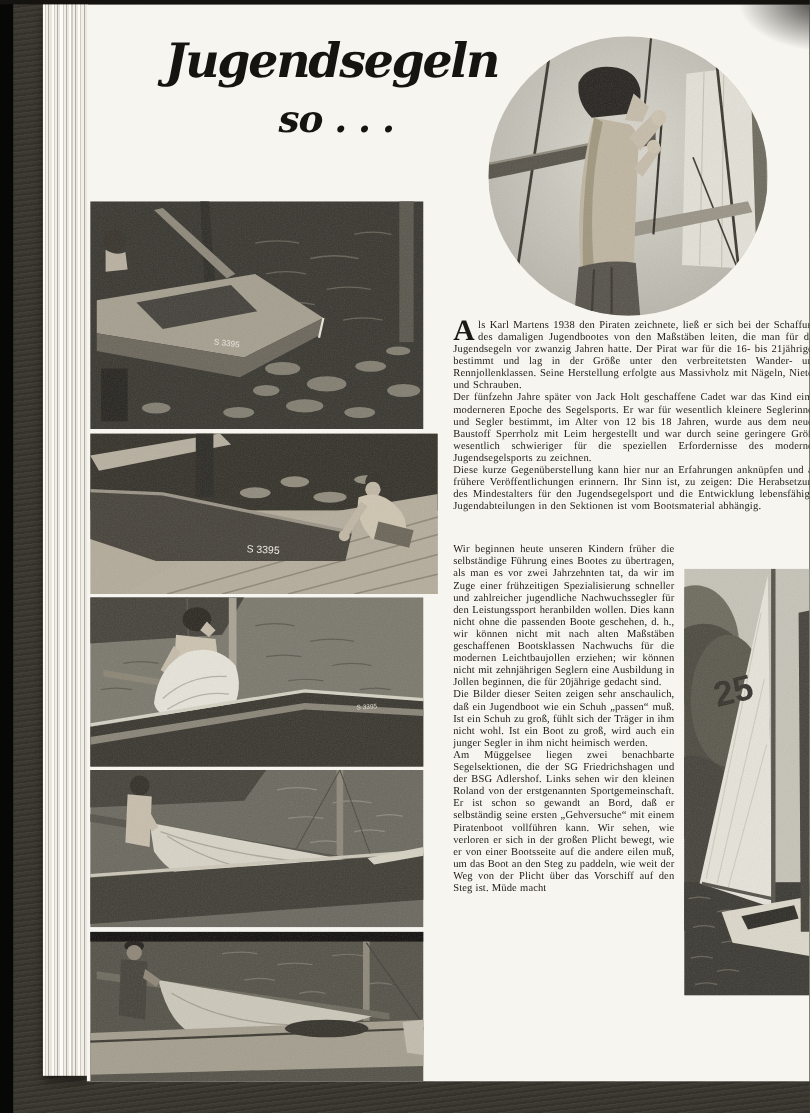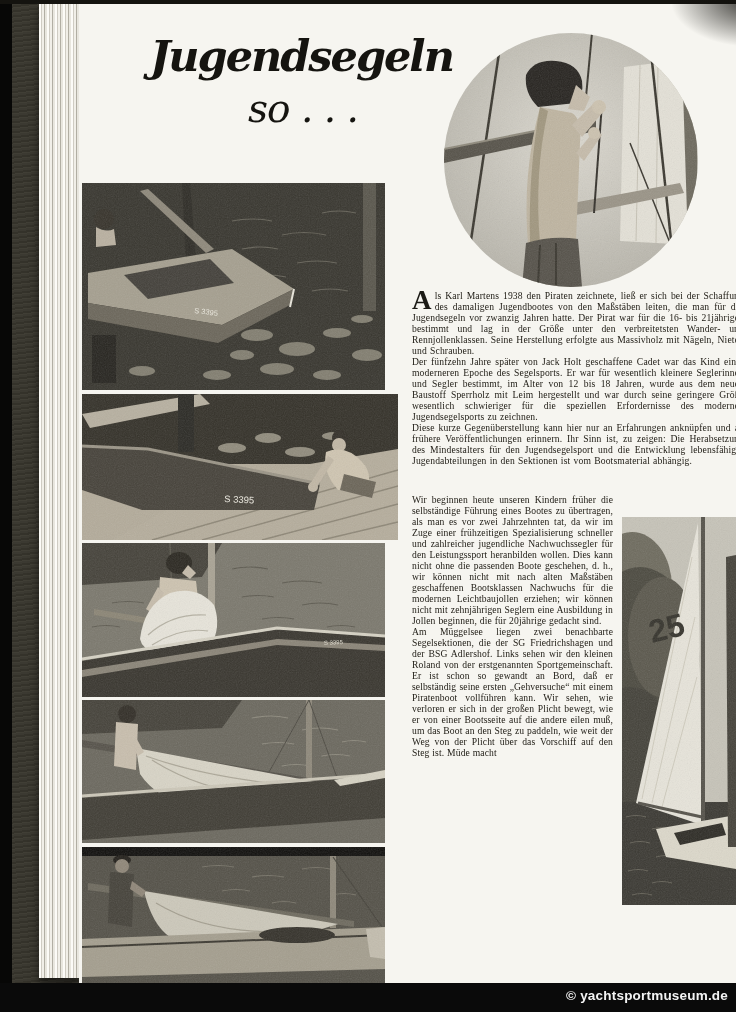--- a/index.html
+++ b/index.html
@@ -14,22 +14,22 @@
   .topline{position:absolute;left:0;top:0;width:736px;height:4px;background:#14130f;}
   .corner-tr{position:absolute;right:0;top:0;width:80px;height:46px;
          background:radial-gradient(ellipse at 100% 0%,rgba(18,17,13,.85),rgba(18,17,13,0) 72%);}
   .edge-r{position:absolute;right:0;top:0;width:8px;height:983px;
          background:linear-gradient(to right,rgba(20,19,15,0),rgba(20,19,15,.18));}
 
   .title1{position:absolute;left:150px;top:30px;width:242px;text-align:right;
           font-family:"DejaVu Serif",serif;font-style:italic;font-weight:700;
           font-size:43px;line-height:52px;letter-spacing:-2px;color:#151410;}
   .title2{position:absolute;left:150px;top:86px;width:208px;text-align:right;
-          font-family:"DejaVu Serif",serif;font-style:italic;font-weight:400;
-          font-size:39px;line-height:46px;letter-spacing:-1px;color:#151410;}
+          font-family:"DejaVu Serif",serif;font-style:italic;font-weight:700;
+          font-size:34px;line-height:46px;letter-spacing:-1px;color:#151410;}
   .title3{position:absolute;left:150px;top:134px;width:214px;text-align:right;
           font-family:"Liberation Sans",sans-serif;font-weight:700;
           font-size:26px;line-height:30px;letter-spacing:.5px;color:#191813;}
 
   .colwide{position:absolute;left:412px;top:290px;width:332px;
            font-size:9.6px;line-height:11px;text-align:justify;
            color:#232019;letter-spacing:.15px;word-spacing:.6px;}
   .colnarrow{position:absolute;left:412px;top:494px;width:201px;
            font-size:9.6px;line-height:11px;text-align:justify;
            color:#232019;letter-spacing:.1px;word-spacing:.4px;}
@@ -303,23 +303,21 @@
   </figure>
 
   <div class="colwide">
     <p><span class="dropcap">A</span><span>ls Karl Martens 1938 den Piraten zeichnete, ließ er sich bei der Schaffung des damaligen Jugendbootes von den Maßstäben leiten, die man für das Jugendsegeln vor zwanzig Jahren hatte. Der Pirat war für die 16- bis 21jährigen bestimmt und lag in der Größe unter den verbreitetsten Wander- und Rennjollenklassen. Seine Herstellung erfolgte aus Massivholz mit Nägeln, Nieten und Schrauben.</span></p>
     <p>Der fünfzehn Jahre später von Jack Holt geschaffene Cadet war das Kind einer moderneren Epoche des Segelsports. Er war für wesentlich kleinere Seglerinnen und Segler bestimmt, im Alter von 12 bis 18 Jahren, wurde aus dem neuen Baustoff Sperrholz mit Leim hergestellt und war durch seine geringere Größe wesentlich schwieriger für die speziellen Erfordernisse des modernen Jugendsegelsports zu zeichnen.</p>
     <p>Diese kurze Gegenüberstellung kann hier nur an Erfahrungen anknüpfen und an frühere Veröffentlichungen erinnern. Ihr Sinn ist, zu zeigen: Die Herabsetzung des Mindestalters für den Jugendsegelsport und die Entwicklung lebensfähiger Jugendabteilungen in den Sektionen ist vom Bootsmaterial abhängig.</p>
   </div>
 
   <div class="colnarrow">
     <p>Wir beginnen heute unseren Kindern früher die selbständige Führung eines Bootes zu übertragen, als man es vor zwei Jahrzehnten tat, da wir im Zuge einer frühzeitigen Spezialisierung schneller und zahlreicher jugendliche Nachwuchssegler für den Leistungssport heranbilden wollen. Dies kann nicht ohne die passenden Boote geschehen, d. h., wir können nicht mit nach alten Maßstäben geschaffenen Bootsklassen Nachwuchs für die modernen Leichtbaujollen erziehen; wir können nicht mit zehnjährigen Seglern eine Ausbildung in Jollen beginnen, die für 20jährige gedacht sind.</p>
+    <p>Die Bilder dieser Seiten zeigen sehr anschaulich, daß ein Jugendboot wie ein Schuh „passen“ muß. Ist ein Schuh zu groß, fühlt sich der Träger in ihm nicht wohl. Ist ein Boot zu groß, wird auch ein junger Segler in ihm nicht heimisch werden.</p>
     <p>Am Müggelsee liegen zwei benachbarte Segelsektionen, die der SG Friedrichshagen und der BSG Adlershof. Links sehen wir den kleinen Roland von der erstgenannten Sportgemeinschaft. Er ist schon so gewandt an Bord, daß er selbständig seine ersten „Gehversuche“ mit einem Piratenboot vollführen kann. Wir sehen, wie verloren er sich in der großen Plicht bewegt, wie er von einer Bootsseite auf die andere eilen muß, um das Boot an den Steg zu paddeln, wie weit der Weg von der Plicht über das Vorschiff auf den Steg ist. Müde macht</p>
   </div>
 
   <div class="corner-tr"></div>
   <div class="edge-r"></div>
 
-  <div class="footerbar">
-    <span class="watermark">© yachtsportmuseum.de</span>
-  </div>
 
 </div>
 
 </body></html>

